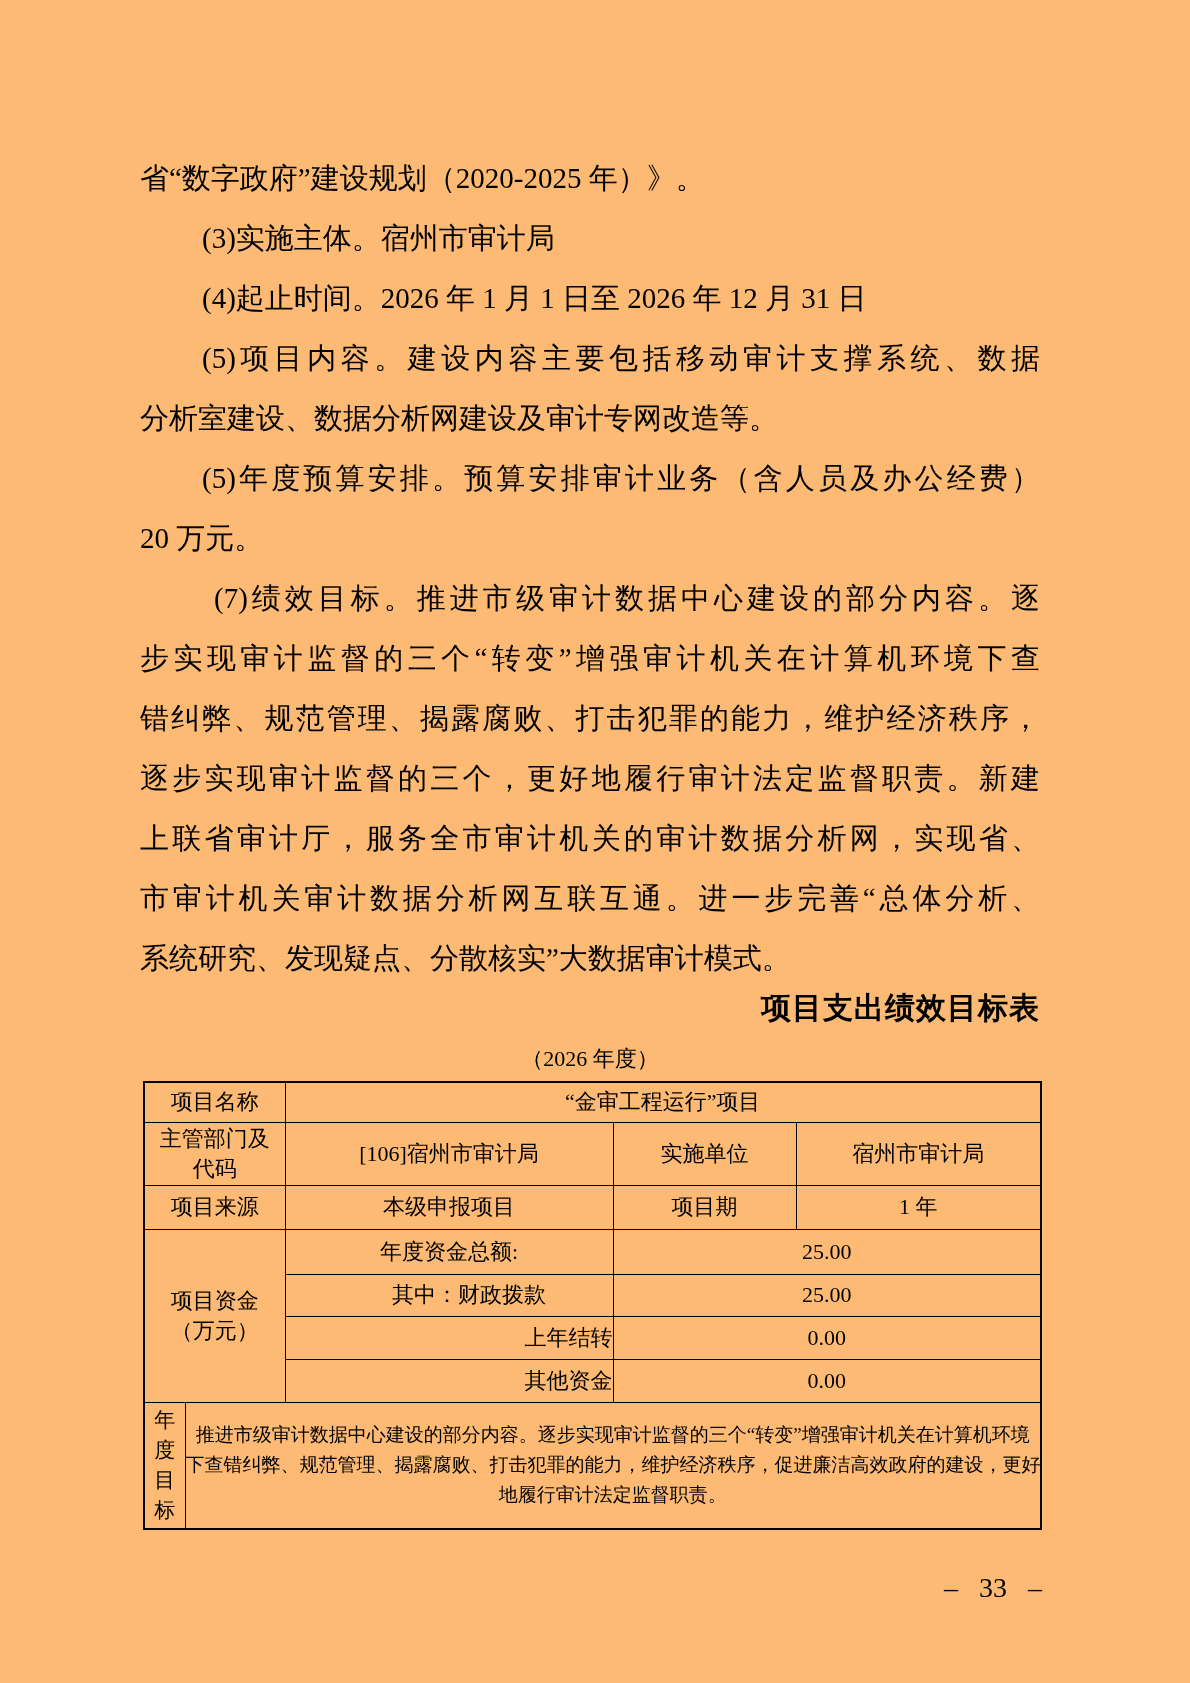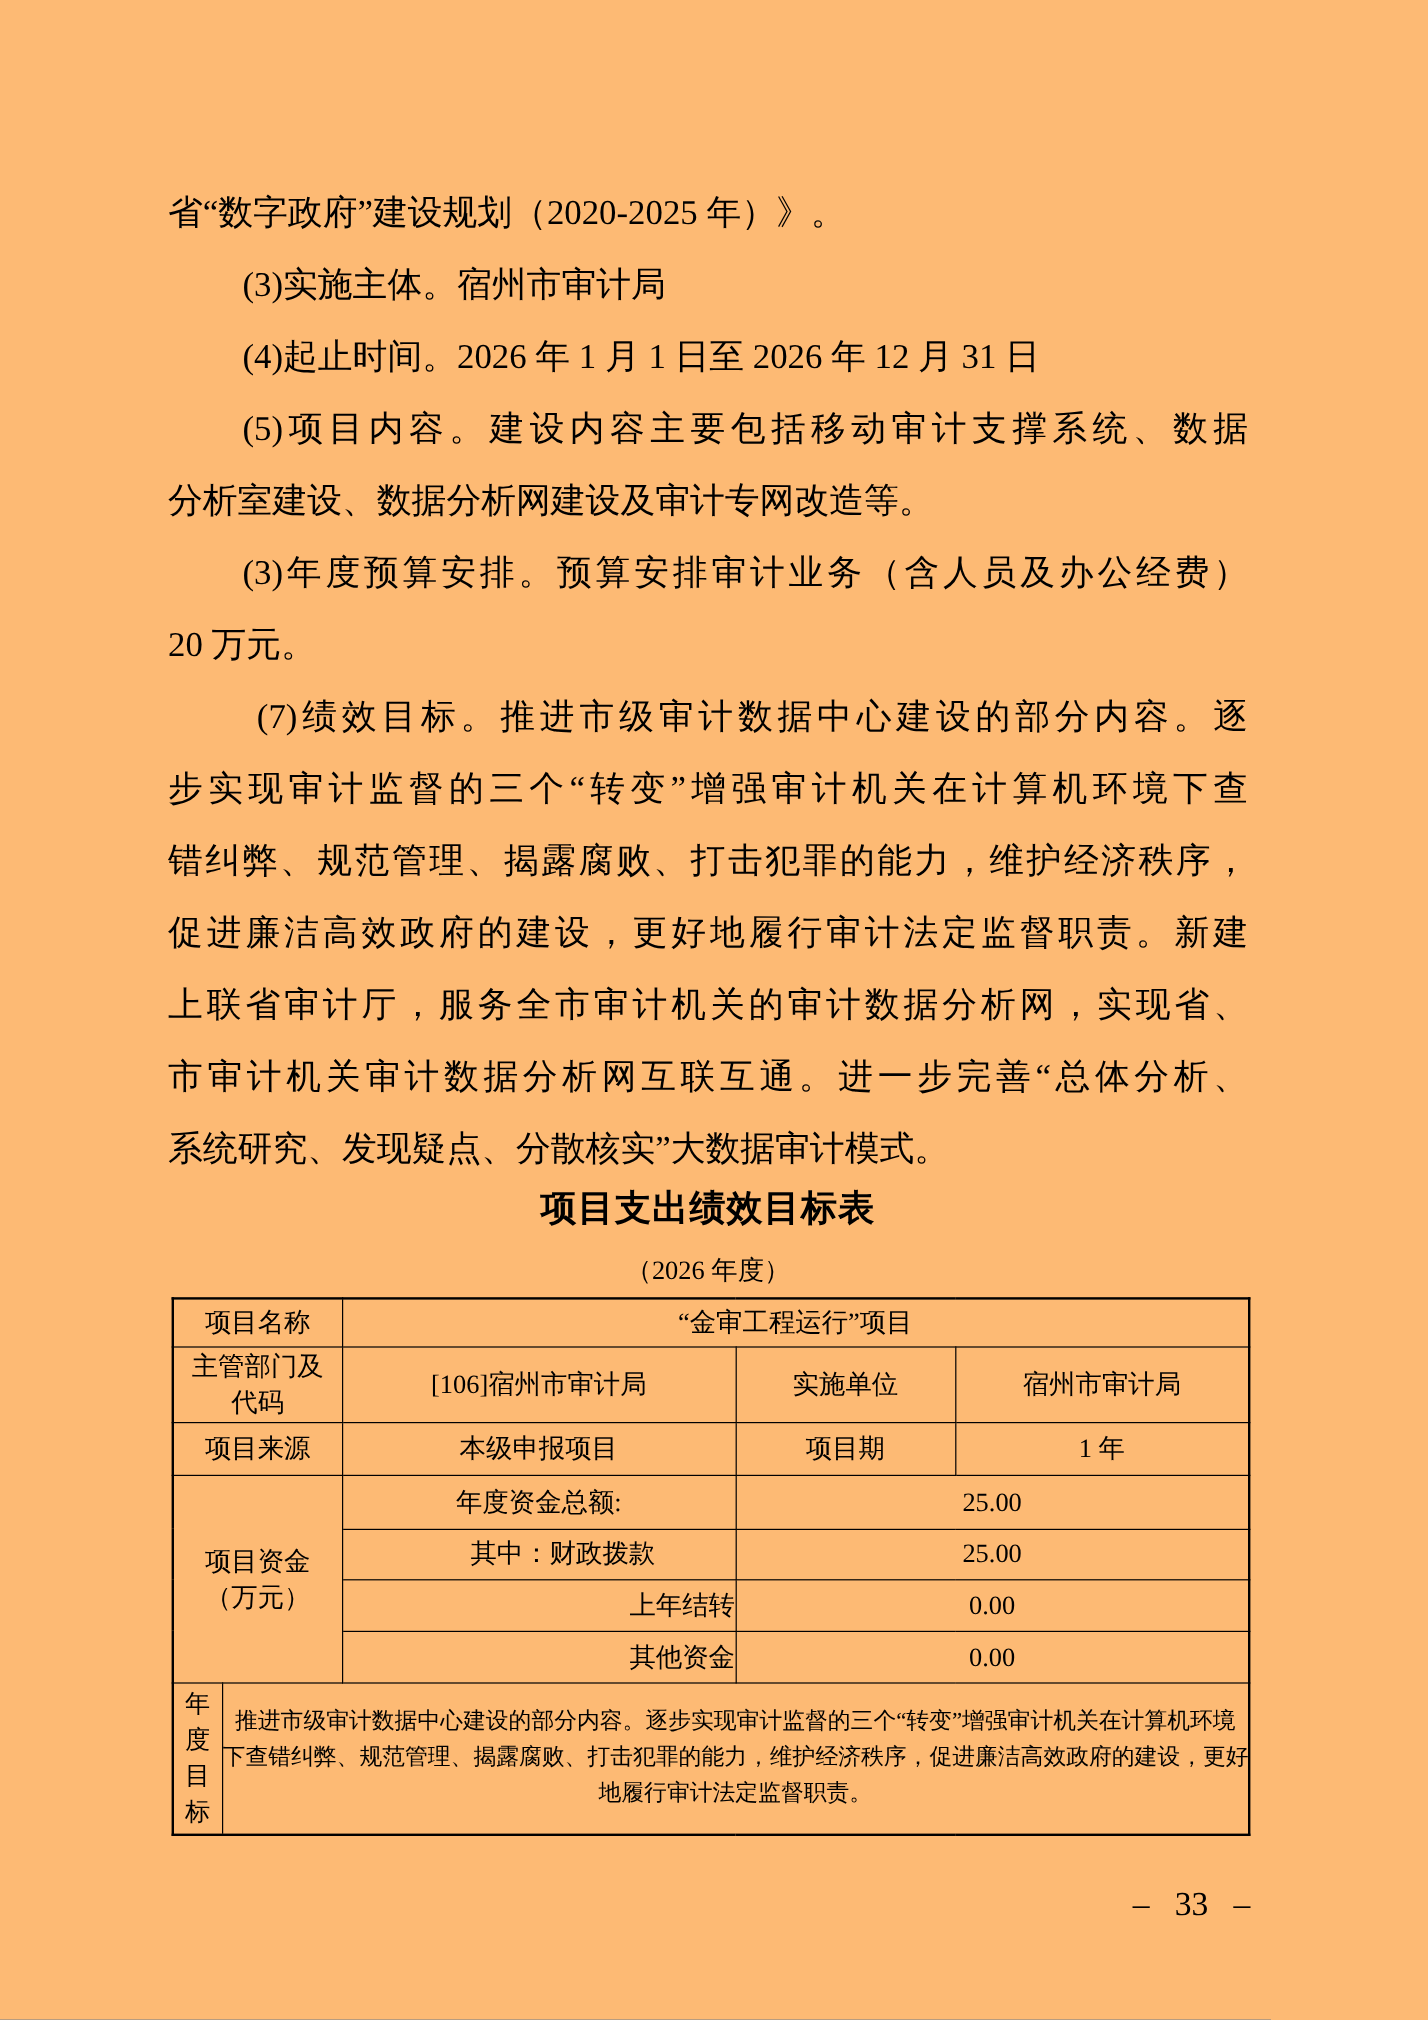--- a/index.html
+++ b/index.html
@@ -25,21 +25,21 @@
     overflow:hidden;
     text-align:left;
   }
   .bline.ind  { padding-left:62px; }
   .bline.ind7 { padding-left:74px; }
   .bline.just { text-align:justify; text-align-last:justify; }
 
   
   .tbl-title {
     position:absolute; left:140px; top:988px; width:900px;
-    text-align:center;
+    text-align:right;
     font-family:"Liberation Sans","DejaVu Sans",sans-serif;
     font-weight:bold;
     font-size:30px; line-height:40px;
     letter-spacing:1px;
   }
   .tbl-subtitle {
     position:absolute; left:140px; top:1044px; width:900px;
     text-align:center;
     font-size:22px; line-height:30px;
   }
@@ -97,26 +97,26 @@
 <body>
 
 <div class="page">
 
   <div class="body-text">
     <div class="bline">省“数字政府”建设规划（2020-2025 年）》。</div>
     <div class="bline ind">(3)实施主体。宿州市审计局</div>
     <div class="bline ind">(4)起止时间。2026 年 1 月 1 日至 2026 年 12 月 31 日</div>
     <div class="bline ind just">(5)项目内容。建设内容主要包括移动审计支撑系统、数据</div>
     <div class="bline">分析室建设、数据分析网建设及审计专网改造等。</div>
-    <div class="bline ind just">(3)年度预算安排。预算安排审计业务（含人员及办公经费）</div>
+    <div class="bline ind just">(5)年度预算安排。预算安排审计业务（含人员及办公经费）</div>
     <div class="bline">20 万元。</div>
     <div class="bline ind7 just">(7)绩效目标。推进市级审计数据中心建设的部分内容。逐</div>
     <div class="bline just">步实现审计监督的三个“转变”增强审计机关在计算机环境下查</div>
     <div class="bline just">错纠弊、规范管理、揭露腐败、打击犯罪的能力，维护经济秩序，</div>
-    <div class="bline just">促进廉洁高效政府的建设，更好地履行审计法定监督职责。新建</div>
+    <div class="bline just">逐步实现审计监督的三个，更好地履行审计法定监督职责。新建</div>
     <div class="bline just">上联省审计厅，服务全市审计机关的审计数据分析网，实现省、</div>
     <div class="bline just">市审计机关审计数据分析网互联互通。进一步完善“总体分析、</div>
     <div class="bline">系统研究、发现疑点、分散核实”大数据审计模式。</div>
   </div>
 
   <div class="tbl-title">项目支出绩效目标表</div>
   <div class="tbl-subtitle">（2026 年度）</div>
 
   <table class="perf">
     <colgroup>

